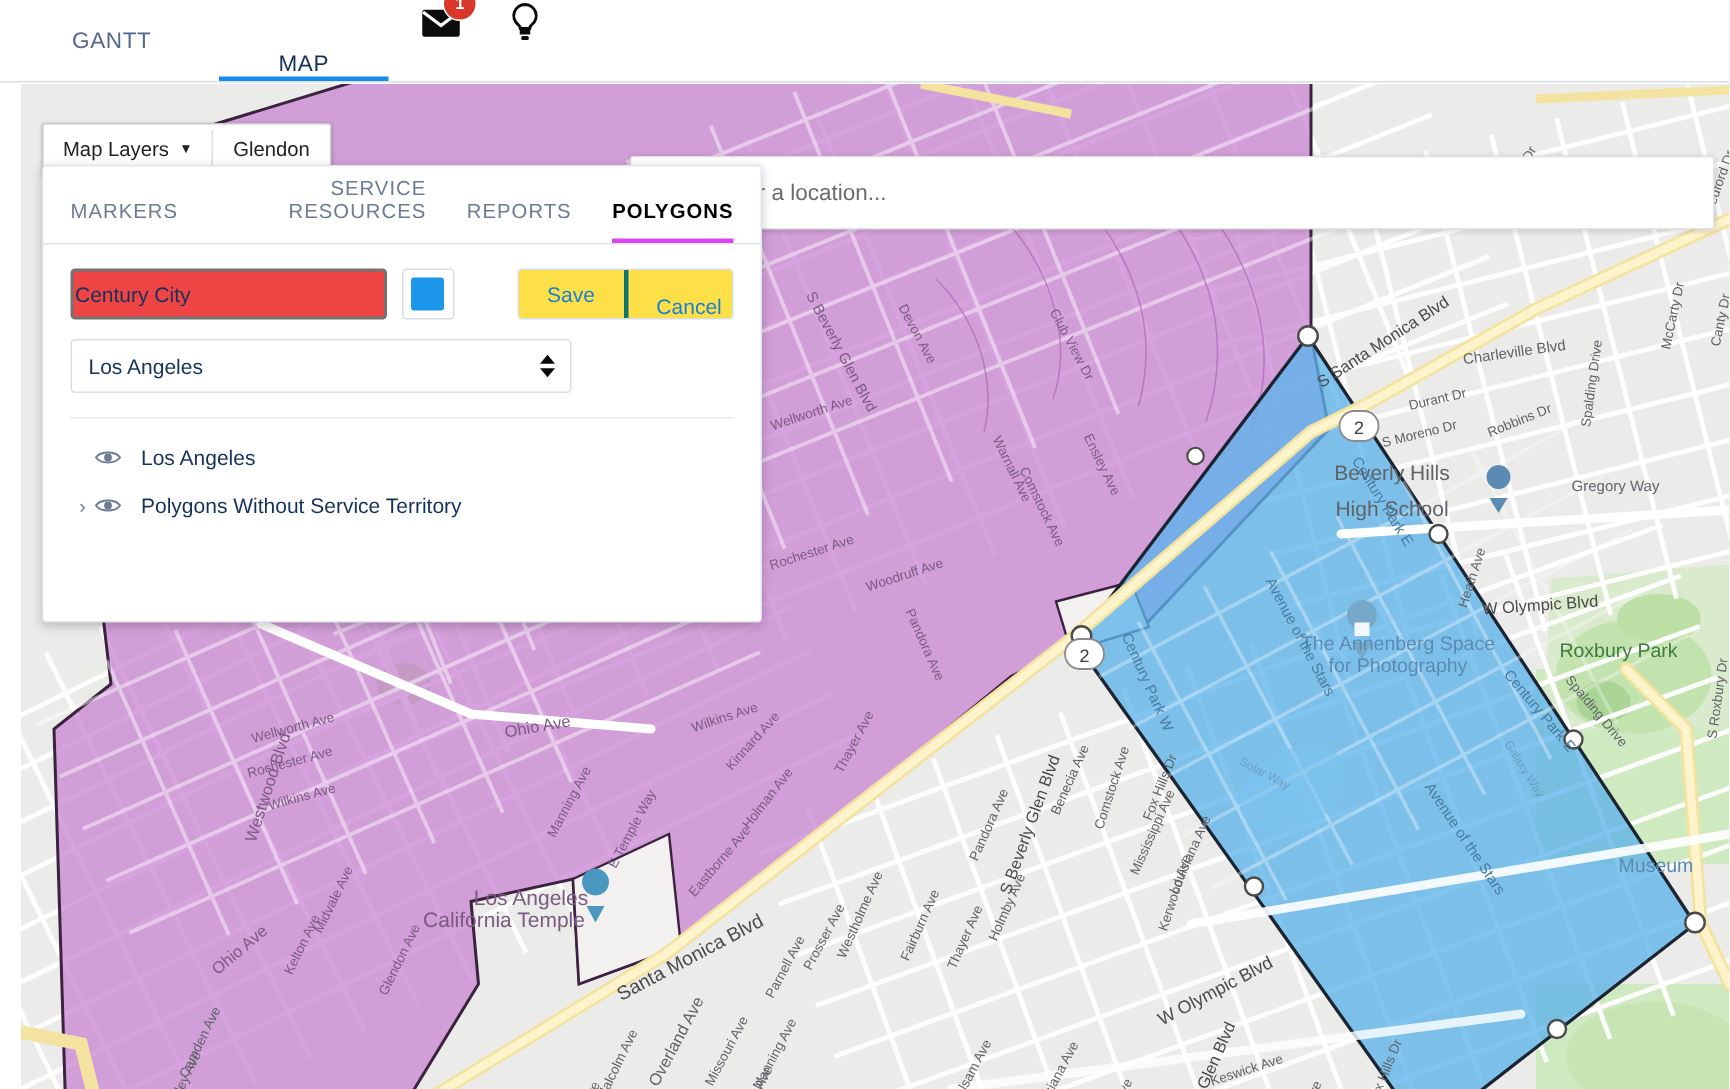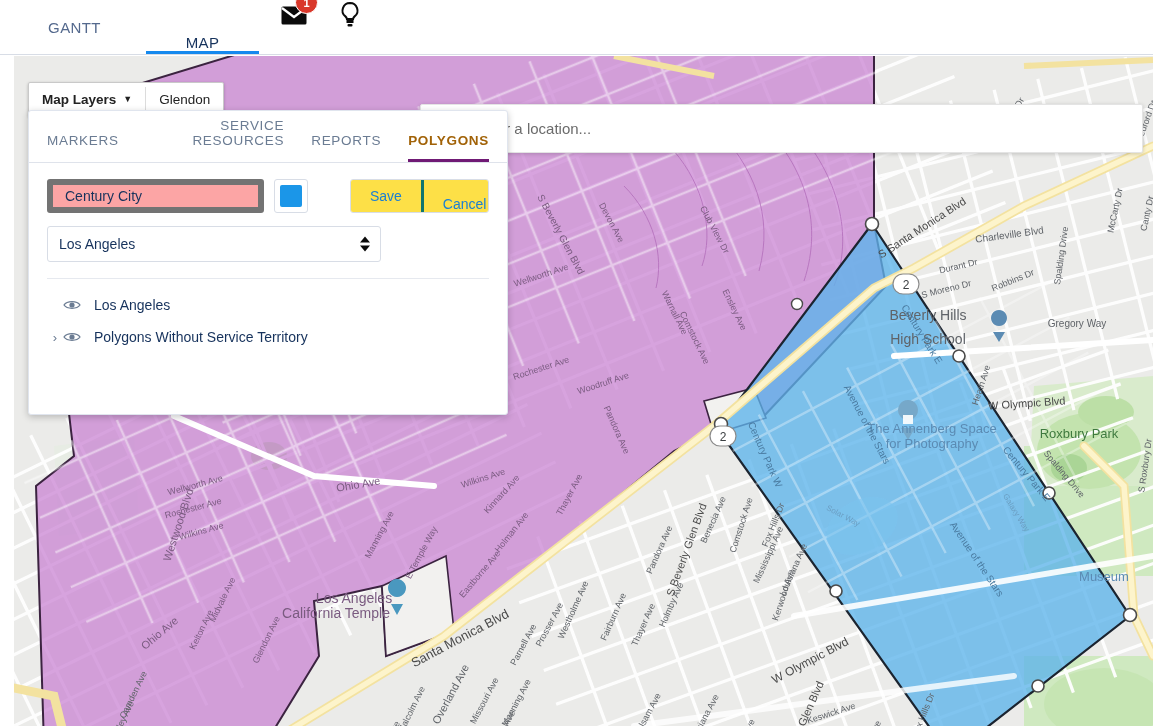--- a/index.html
+++ b/index.html
@@ -40,21 +40,21 @@
   .map-svg{position:absolute;left:0;top:0;}
 
   
   .map-controls{
     position:absolute;left:28px;top:82px;height:33px;
     background:#fff;border:1px solid #c9c9c9;border-radius:2px;
     display:flex;align-items:stretch;box-shadow:0 1px 3px rgba(0,0,0,.25);
     font-size:13.5px;z-index:30;
   }
   .mc-btn{display:flex;align-items:center;padding:0 13px;cursor:pointer;color:#222;}
-  .mc-btn.bold{font-weight:bold;justify-content:space-between;}
+  .mc-btn.bold{font-weight:normal;justify-content:space-between;}
   .mc-sep{width:1px;background:#dcdcdc;margin:4px 0;}
   .caret{margin-left:7px;font-size:9px;line-height:1;}
 
   
   .searchbar{
     position:absolute;left:420px;top:104px;width:721px;height:47px;
     background:#fff;border:1px solid #e4e4e4;border-radius:2px;
     box-shadow:0 1px 4px rgba(0,0,0,.18);
     display:flex;align-items:center;z-index:20;
   }
@@ -69,29 +69,29 @@
   .tabs{
     display:flex;align-items:flex-end;height:52px;padding:0 18px;
     border-bottom:1px solid #dfe3eb;box-sizing:border-box;
   }
   .tab{
     font-size:13.5px;letter-spacing:.7px;color:#6b7c93;cursor:pointer;
     padding-bottom:11px;margin-right:27px;box-sizing:border-box;
     border-bottom:3px solid transparent;
     text-align:right;
   }
-  .tab.active{color:#a16207;font-weight:bold;border-bottom:3px solid #701a75;}
+  .tab.active{color:#000000;font-weight:bold;border-bottom:3px solid #d946ef;}
   .tab:last-child{margin-right:0;}
 
   .form-row{display:flex;align-items:center;padding:16px 18px 0 18px;gap:10px;}
   .name-input{
     width:228px;height:34px;box-sizing:border-box;
-    border:6px solid #737373;border-radius:3px;padding:0 12px;
+    border:2px solid #737373;border-radius:3px;padding:0 1px;
     font-size:14px;color:#16325c;font-family:"Liberation Sans",sans-serif;
-    outline:none;background:#fca5a5;
+    outline:none;background:#ef4444;
   }
   .swatch-btn{
     width:38px;height:34px;border:1px solid #d8dde6;border-radius:3px;background:#fff;
     display:flex;align-items:center;justify-content:center;cursor:pointer;box-sizing:border-box;
   }
   .swatch{width:22px;height:22px;border-radius:2px;}
   .btn-group{
     display:flex;height:34px;border:1px solid #d8dde6;border-radius:3px;overflow:hidden;
     margin-left:32px;box-sizing:border-box;background:#fff;
   }

